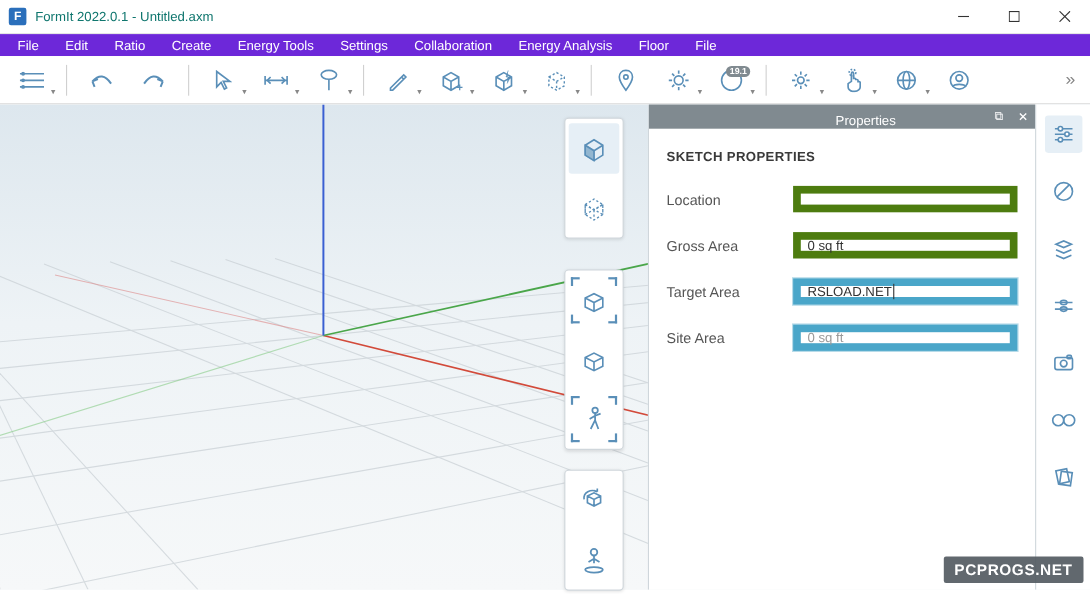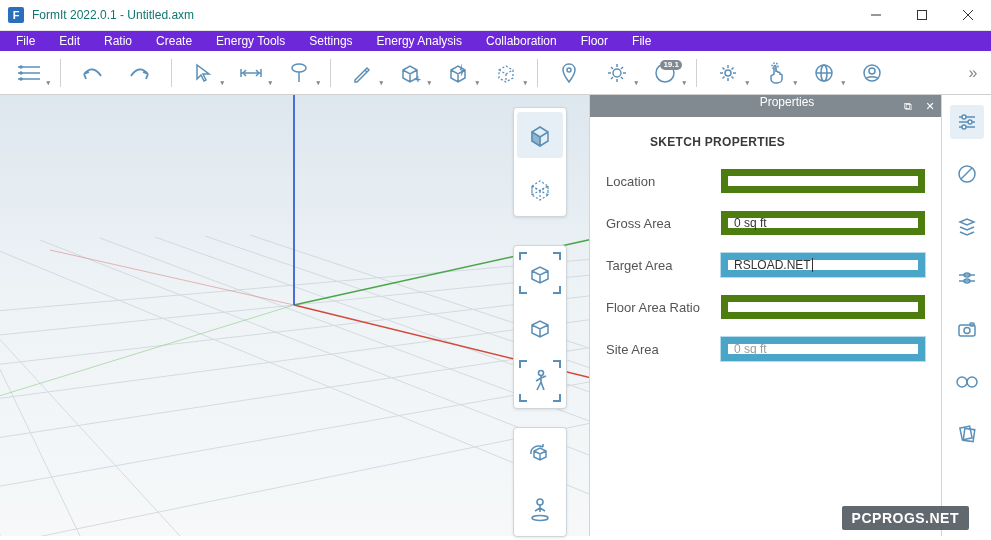--- a/index.html
+++ b/index.html
@@ -29,37 +29,37 @@
 .floating-toolbar.t3 { top: 332px; }
 .float-btn { width: 46px; height: 46px; margin: 4px 0; display: flex; align-items: center; justify-content: center; border-radius: 3px; cursor: pointer; color: #5a8fb8; position: relative; }
 .float-btn.active { background: #e6eff6; }
 .corner { position: absolute; width: 8px; height: 8px; border: 2px solid #5a8fb8; }
 .corner.tl { top: 2px; left: 2px; border-right: none; border-bottom: none; }
 .corner.tr { top: 2px; right: 2px; border-left: none; border-bottom: none; }
 .corner.bl { bottom: 2px; left: 2px; border-right: none; border-top: none; }
 .corner.br { bottom: 2px; right: 2px; border-left: none; border-top: none; }
 
 .properties-panel { position: absolute; right: 50px; top: 0; bottom: 0; width: 352px; background: #fff; border-left: 1px solid #cfd6db; display: flex; flex-direction: column; }
-.panel-header { height: 22px; background: #808a90; color: #fff; font-size: 12px; display: flex; align-items: flex-start; justify-content: center; position: relative; padding-left: 43px; }
+.panel-header { height: 22px; background: #808a90; color: #fff; font-size: 12px; display: flex; align-items: flex-end; justify-content: center; position: relative; padding-left: 43px; }
 .panel-header .hdr-btn { position: absolute; top: 0; width: 22px; height: 22px; display: flex; align-items: center; justify-content: center; cursor: pointer; font-size: 11px; }
 .panel-header .pin { right: 22px; }
 .panel-header .close { right: 0; }
 .panel-body { padding: 18px 16px; font-size: 13px; color: #555; }
-.panel-body h3 { font-size: 12px; font-weight: bold; color: #3a3a3a; letter-spacing: 0.3px; margin-bottom: 20px; margin-left: 44px; }
+.panel-body h3 { font-size: 12px; font-weight: bold; color: #3a3a3a; letter-spacing: 0.3px; margin-bottom: 20px; }
 .prop-row { display: flex; align-items: center; margin-bottom: 18px; }
 .prop-row .lbl { width: 115px; font-size: 13px; color: #555; }
 .prop-row .val { flex: 1; height: 24px; border: 7px solid #4d7c0f; padding: 0 6px; font-size: 12px; color: #333; display: flex; align-items: center; background: #fff; }
 .prop-row .val.focus { border-color: #4aa6c9; box-shadow: 0 0 0 1px rgba(74,166,201,0.4); }
 .prop-row .val.placeholder { color: #999; }
 
 .right-toolbar { position: absolute; right: 0; top: 0; bottom: 0; width: 50px; background: #fff; border-left: 1px solid #cfd6db; display: flex; flex-direction: column; align-items: center; padding-top: 10px; gap: 18px; }
 .right-tool { width: 34px; height: 34px; display: flex; align-items: center; justify-content: center; cursor: pointer; border-radius: 3px; color: #5a8fb8; }
 .right-tool.active { background: #e6eff6; }
 
-.watermark { position: absolute; right: 22px; bottom: 6px; background: rgba(80,88,94,0.9); color: #fff; font-size: 14px; font-weight: 600; padding: 4px 10px; letter-spacing: 0.5px; border-radius: 2px; }
+.watermark { position: absolute; right: 6px; bottom: 6px; background: rgba(80,88,94,0.9); color: #fff; font-size: 14px; font-weight: 600; padding: 4px 10px; letter-spacing: 0.5px; border-radius: 2px; }
 
 svg { display: block; }
 </style>
 </head>
 <body>
 
 <div class="titlebar">
   <div class="app-icon">F</div>
   <div class="title">FormIt 2022.0.1 - Untitled.axm</div>
   <div class="win-btn">
@@ -80,22 +80,22 @@
     </div>
 </div>
 
 <div class="menubar">
   <div class="menu-item">File</div>
   <div class="menu-item">Edit</div>
   <div class="menu-item">Ratio</div>
   <div class="menu-item">Create</div>
   <div class="menu-item">Energy Tools</div>
   <div class="menu-item">Settings</div>
+  <div class="menu-item">Collaboration</div>
   <div class="menu-item">Energy Analysis</div>
-  <div class="menu-item">Collaboration</div>
   <div class="menu-item">Floor</div>
   <div class="menu-item">File</div>
 </div>
 
 <div class="toolbar">
   <div class="tool-btn wide">
       <svg width="22" height="16" stroke="#5a8fb8" stroke-width="1.5" fill="none">
         <line x1="0" y1="2" x2="22" y2="2"></line>
         <line x1="0" y1="8" x2="22" y2="8"></line>
         <line x1="0" y1="14" x2="22" y2="14"></line>
@@ -342,24 +342,20 @@
         <div class="val">0 sq ft</div>
       </div>
       <div class="prop-row">
         <div class="lbl">Target Area</div>
         <div class="val focus">
             <span>RSLOAD.NET</span>
             <span style="border-left:1px solid #333;height:14px;margin-left:1px"></span>
           </div>
       </div>
       <div class="prop-row">
-        <div class="lbl">Floor Area Ratio</div>
-        <div class="val"></div>
-      </div>
-      <div class="prop-row">
         <div class="lbl">Site Area</div>
         <div class="val focus placeholder">0 sq ft</div>
       </div>
     </div>
   </div>
 
   <div class="right-toolbar">
     <div class="right-tool active">
         <svg width="22" height="22" stroke="#5a8fb8" stroke-width="1.5" fill="none">
           <line x1="3" y1="6" x2="19" y2="6"></line>

